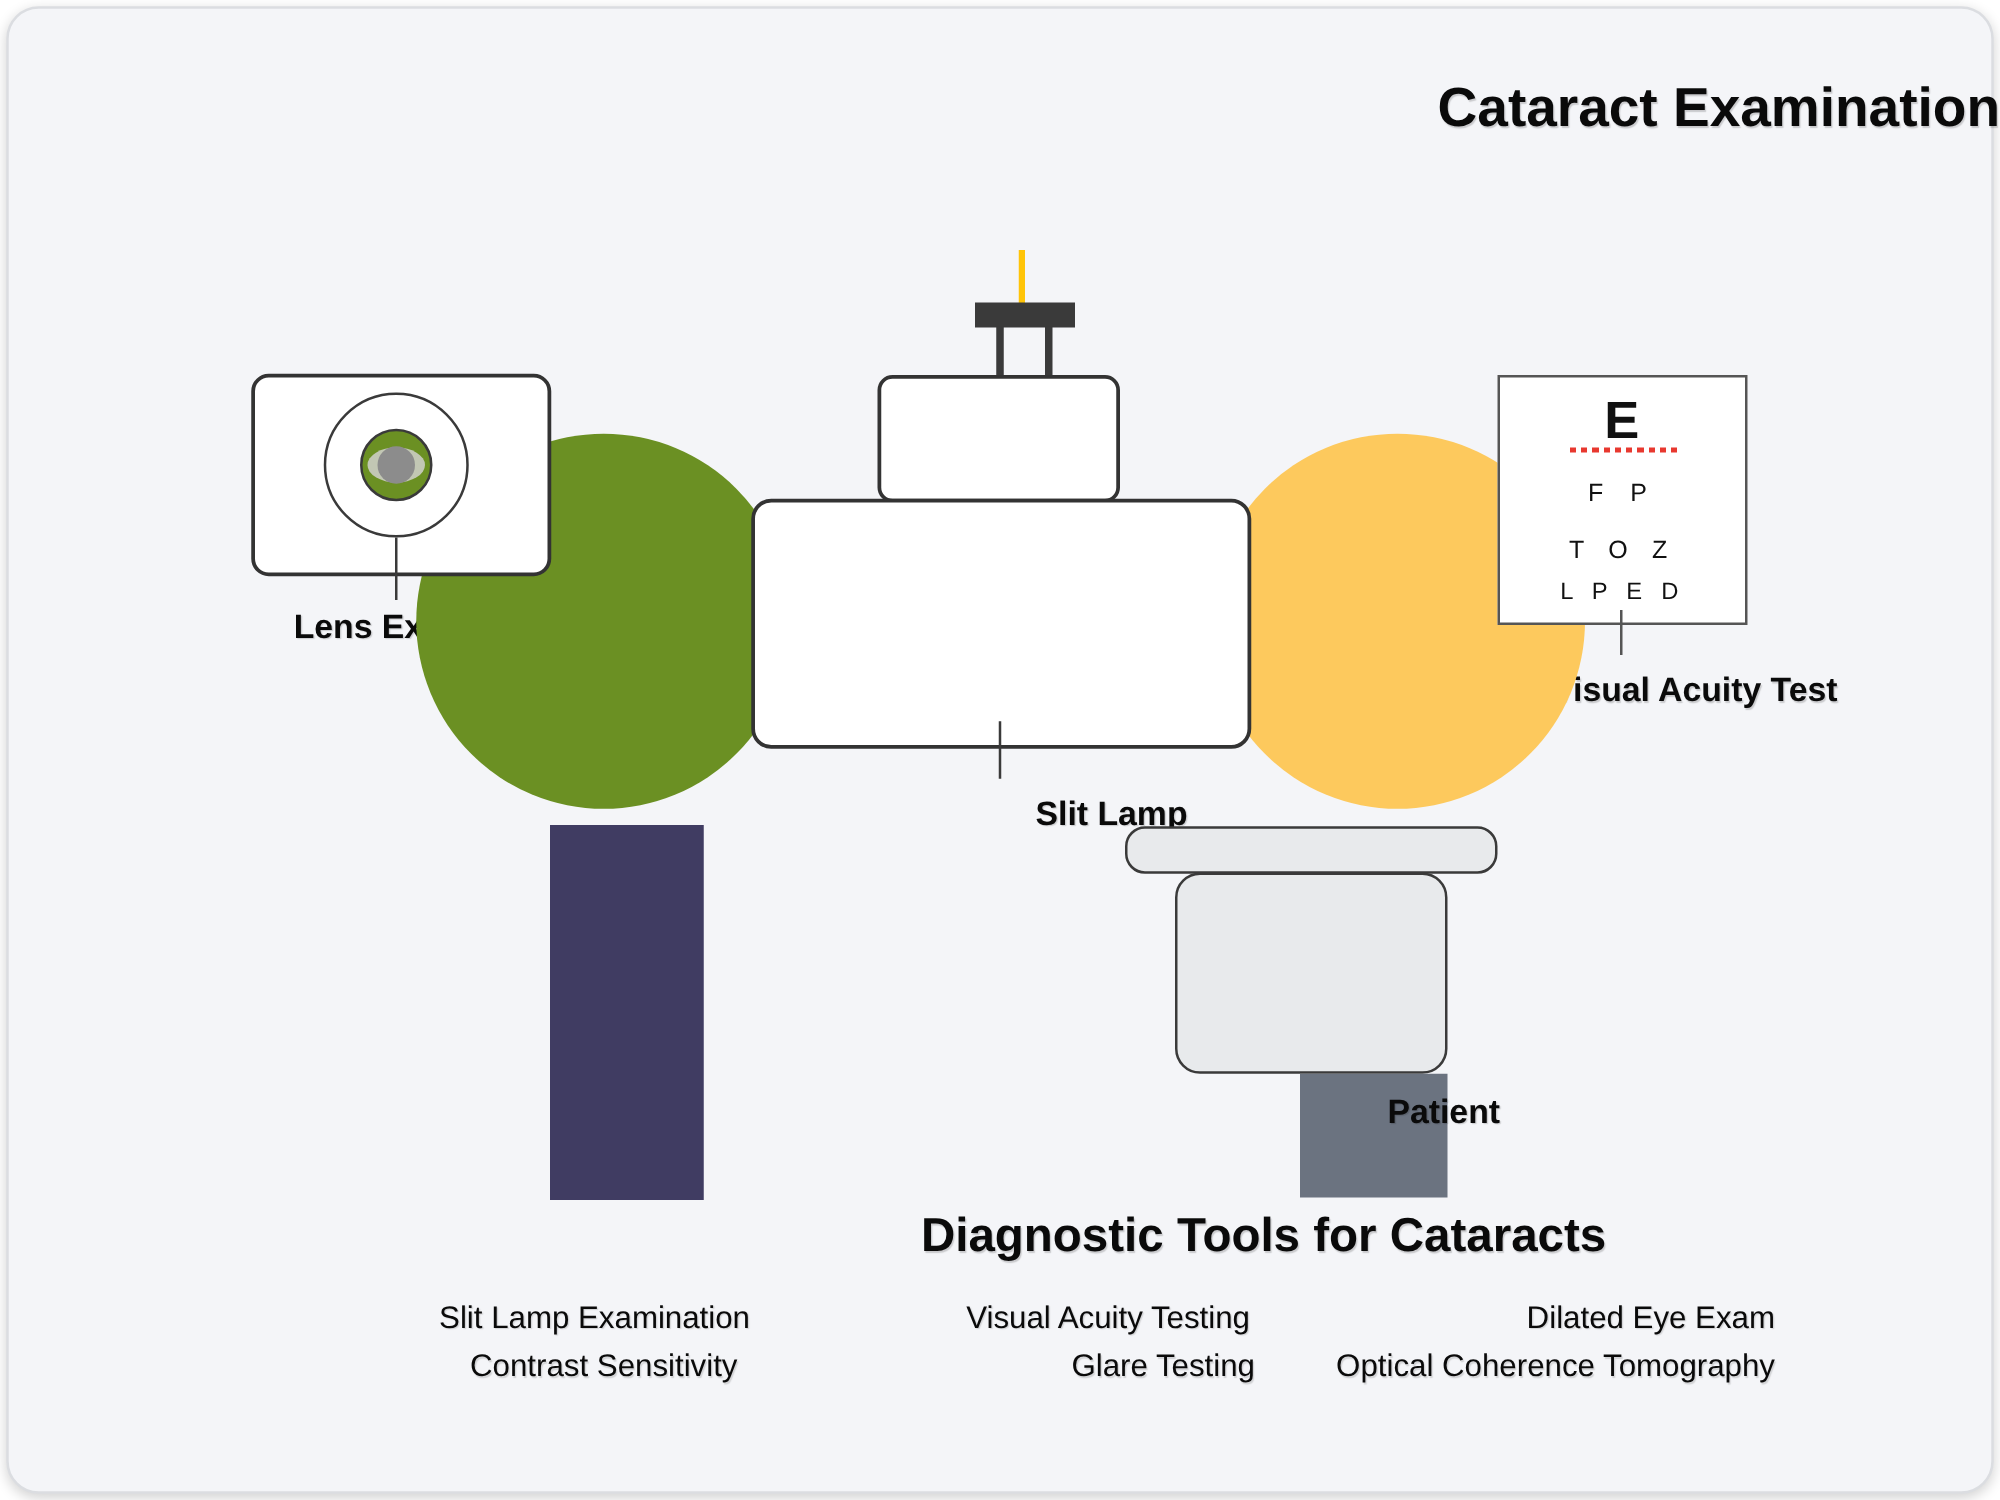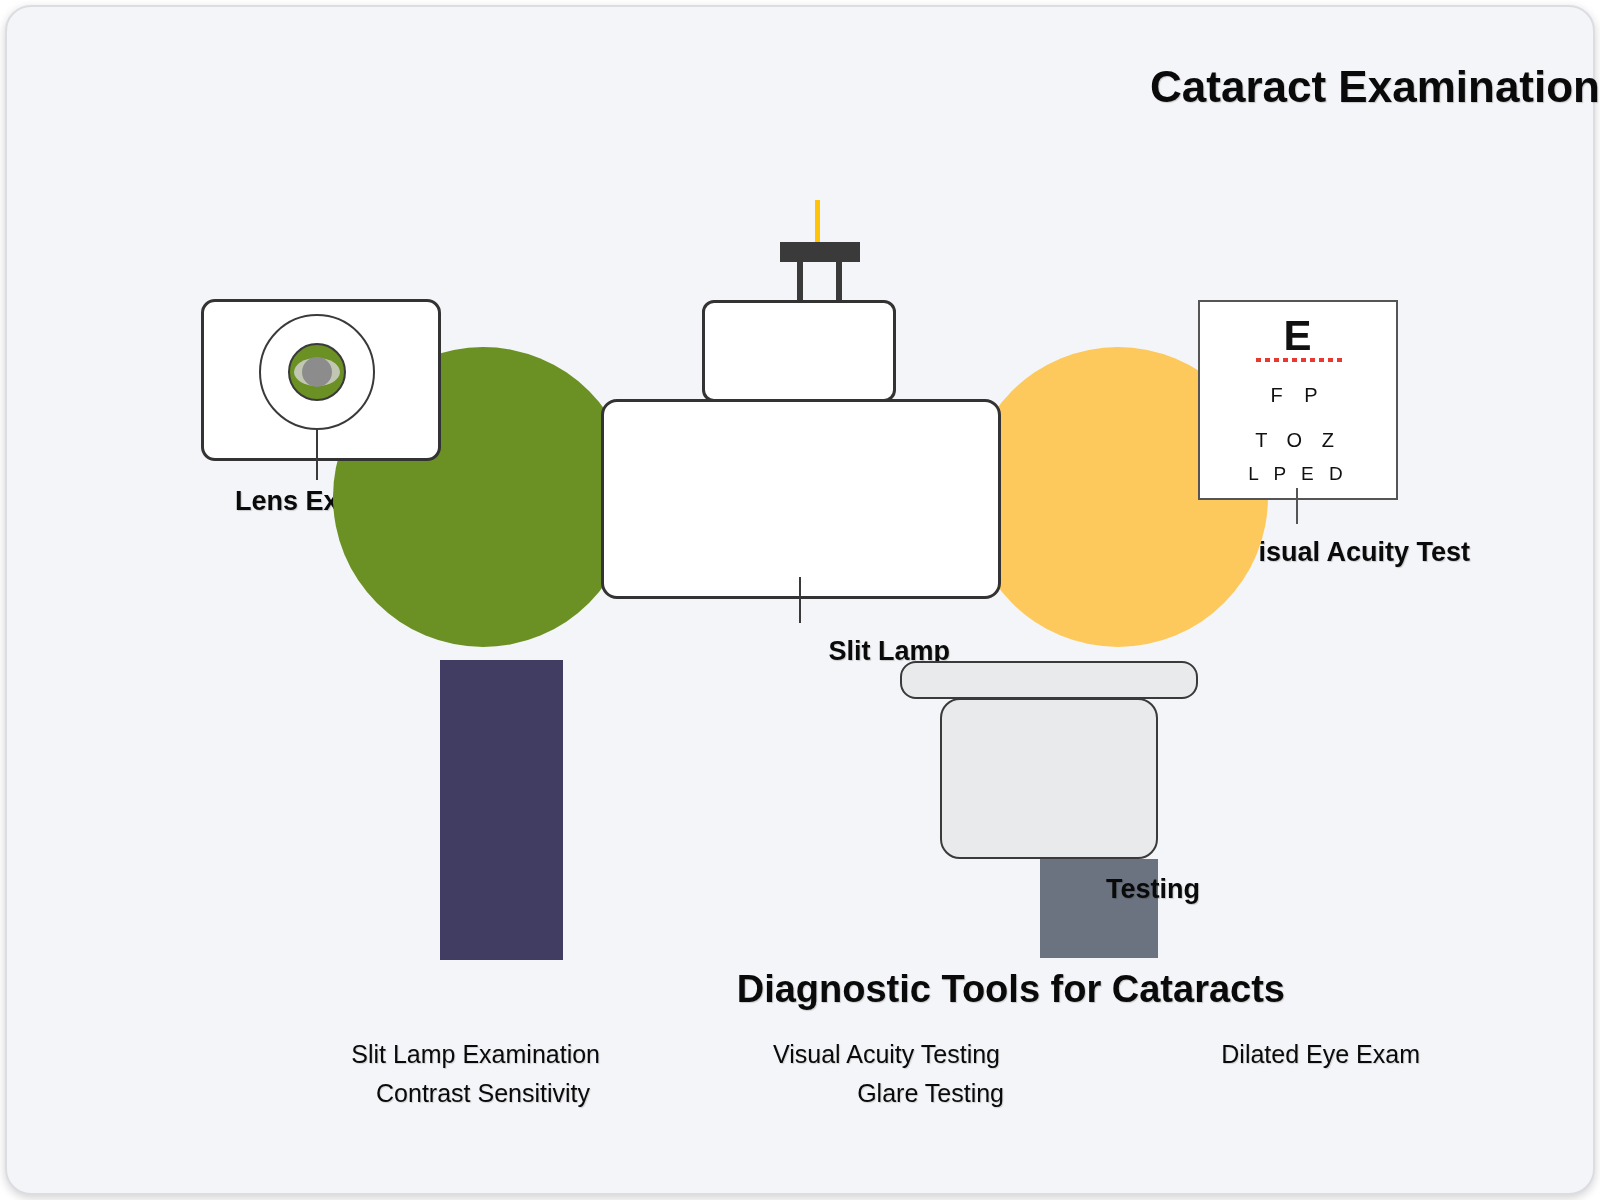--- a/index.html
+++ b/index.html
@@ -109,21 +109,21 @@
 
   <div class="abs label page-title" style="left:0; top:62px; width:1600px;">Cataract Examination</div>
 
   <div class="abs head oph-head"></div>
   <div class="abs oph-body"></div>
 
   <div class="abs head pat-head"></div>
   <div class="abs pat-shoulders"></div>
   <div class="abs pat-body"></div>
   <div class="abs pat-legs"></div>
-  <div class="abs label node-label" style="left:1000px; top:874px; width:200px; z-index:4;">Testing</div>
+  <div class="abs label node-label" style="left:1000px; top:874px; width:200px; z-index:4;">Patient</div>
 
   <div class="abs card lens-card">
     <div class="lens-eye-outer">
       <div class="lens-iris">
         <div class="lens-sclera"></div>
         <div class="lens-pupil"></div>
       </div>
     </div>
   </div>
   <div class="abs connector z6" style="left:316px; top:430px; height:50px;"></div>
@@ -150,14 +150,15 @@
 
   <div class="abs label footer-heading" style="left:285px; top:968px; width:1000px;">Diagnostic Tools for Cataracts</div>
 
   <div class="abs footer-item" style="left:200px; top:1040px; width:400px;">Slit Lamp Examination</div>
   <div class="abs footer-item" style="left:190px; top:1079px; width:400px;">Contrast Sensitivity</div>
 
   <div class="abs footer-item" style="left:600px; top:1040px; width:400px;">Visual Acuity Testing</div>
   <div class="abs footer-item" style="left:604px; top:1079px; width:400px;">Glare Testing</div>
 
   <div class="abs footer-item" style="left:980px; top:1040px; width:440px;">Dilated Eye Exam</div>
+  <div class="abs footer-item" style="left:980px; top:1079px; width:440px;">Optical Coherence Tomography</div>
 
 </div>
 
 </body></html>

